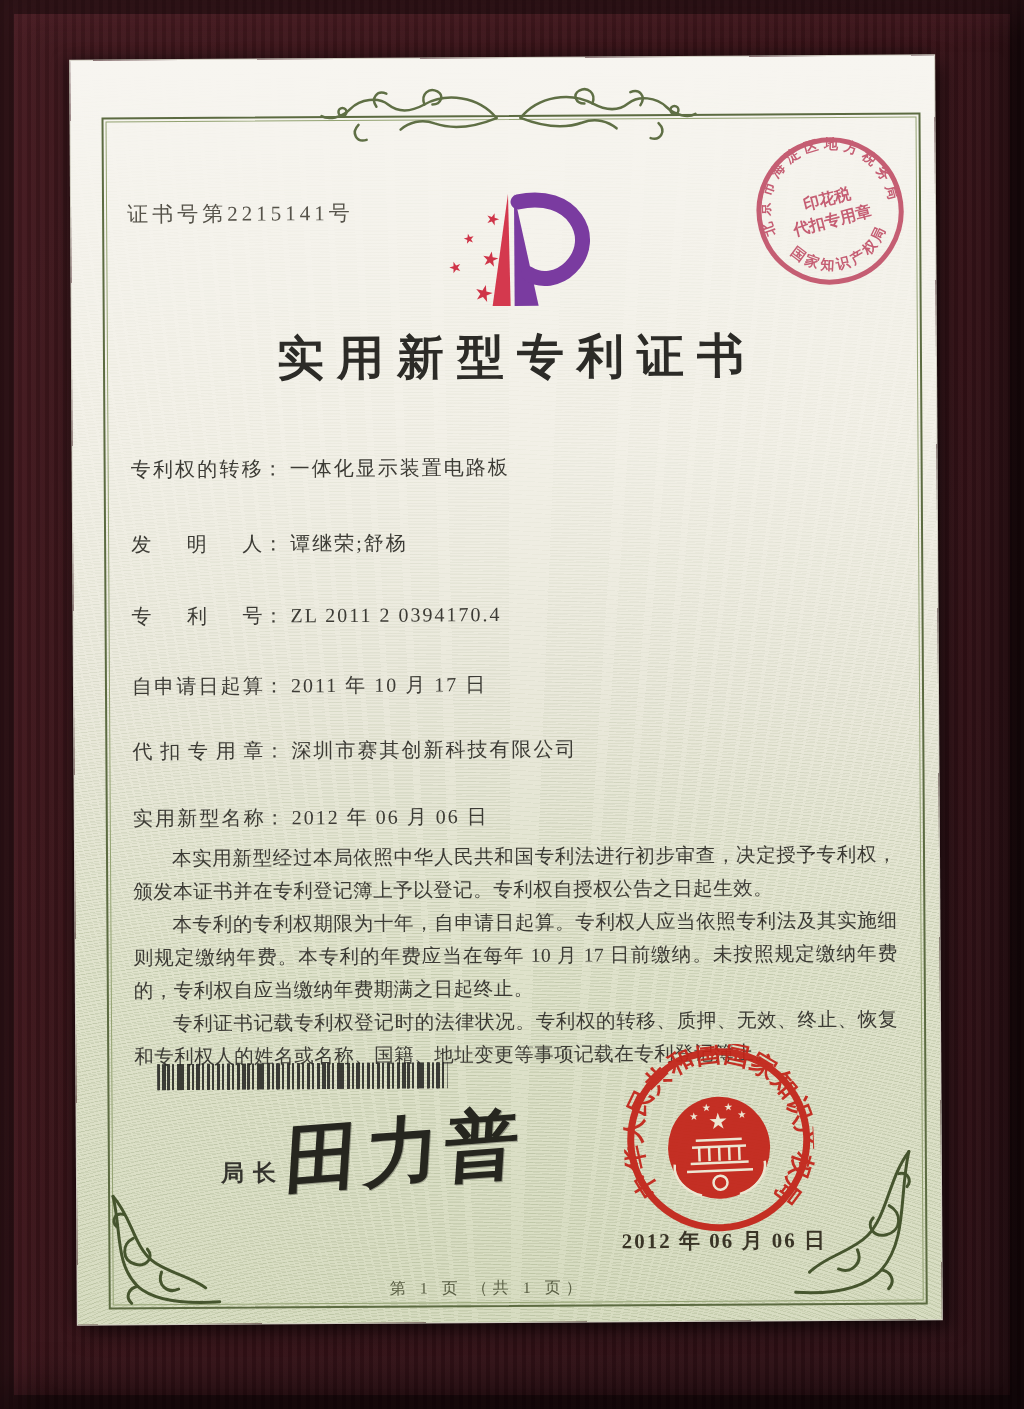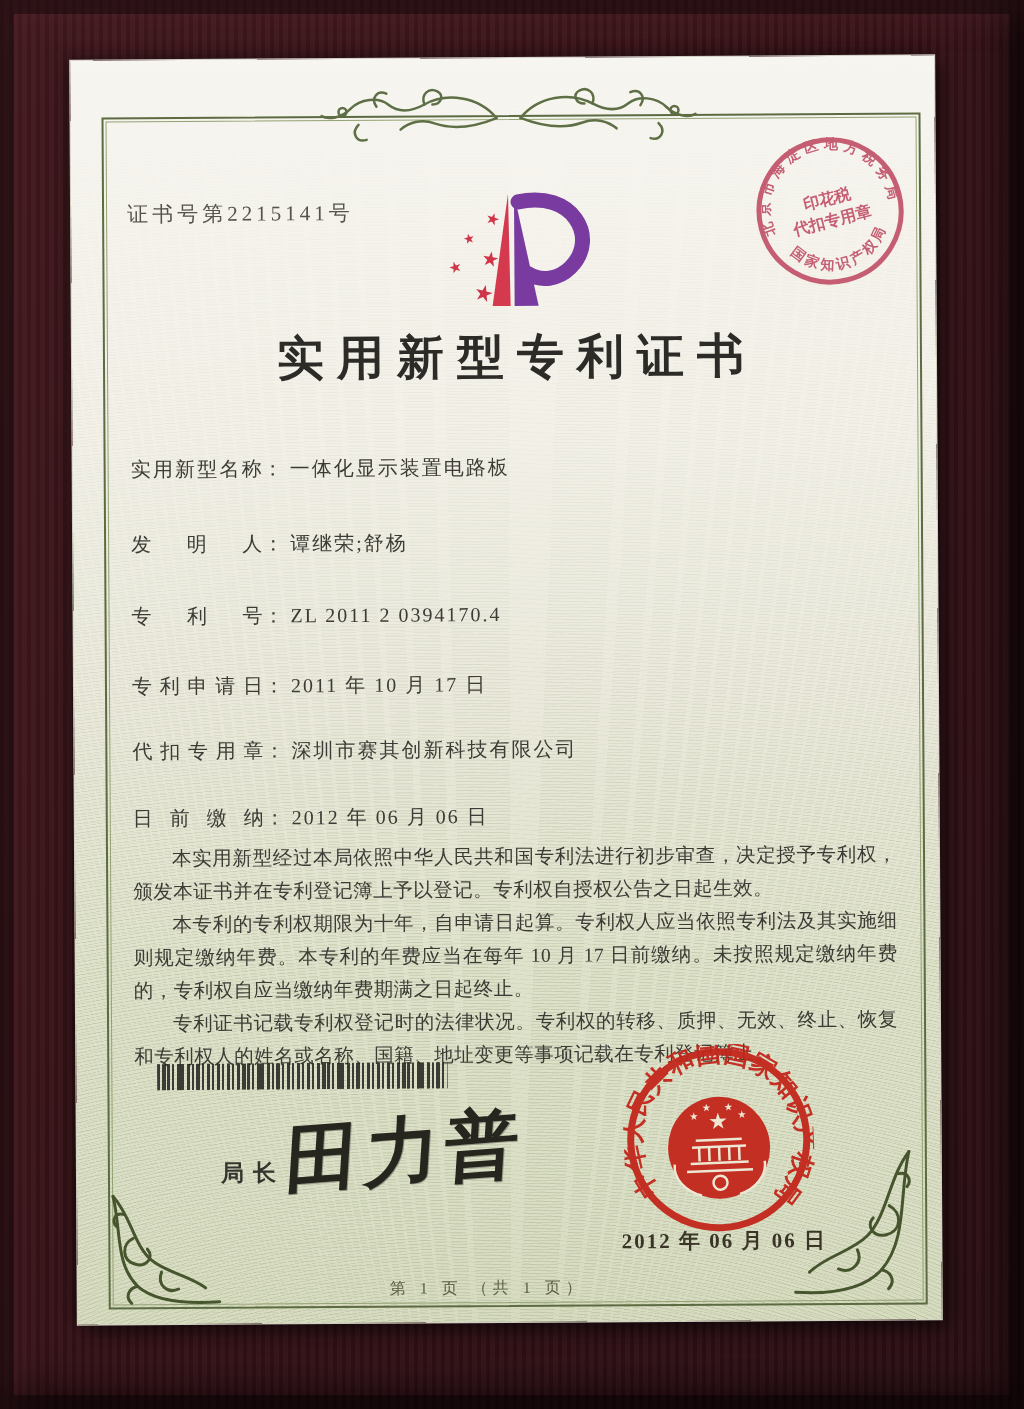--- a/index.html
+++ b/index.html
@@ -177,36 +177,36 @@
     <text font-size="14" fill="#bf4a63" font-weight="bold">
       <textPath href="#taxBottom" startOffset="6" textLength="116" lengthAdjust="spacing">国家知识产权局</textPath>
     </text>
     <text x="75" y="68" text-anchor="middle" font-size="16" fill="#bf4a63" font-weight="bold">印花税</text>
     <text x="75" y="90" text-anchor="middle" font-size="16" fill="#bf4a63" font-weight="bold">代扣专用章</text>
   </svg>
 
   <div class="doc-title">实用新型专利证书</div>
 
   <div class="field-row" style="top:396px;">
-    <span class="flabel">实用新型名称</span><span class="fcolon">：</span><span class="fvalue">一体化显示装置电路板</span>
+    <span class="flabel">专利权的转移</span><span class="fcolon">：</span><span class="fvalue">一体化显示装置电路板</span>
   </div>
   <div class="field-row" style="top:471px;">
     <span class="flabel">发明人</span><span class="fcolon">：</span><span class="fvalue">谭继荣;舒杨</span>
   </div>
   <div class="field-row" style="top:543px;">
     <span class="flabel">专利号</span><span class="fcolon">：</span><span class="fvalue">ZL 2011 2 0394170.4</span>
   </div>
   <div class="field-row" style="top:613px;">
-    <span class="flabel">专利申请日</span><span class="fcolon">：</span><span class="fvalue">2011 年 10 月 17 日</span>
+    <span class="flabel">自申请日起算</span><span class="fcolon">：</span><span class="fvalue">2011 年 10 月 17 日</span>
   </div>
   <div class="field-row" style="top:678px;">
     <span class="flabel">代扣专用章</span><span class="fcolon">：</span><span class="fvalue">深圳市赛其创新科技有限公司</span>
   </div>
   <div class="field-row" style="top:745px;">
-    <span class="flabel">日前缴纳</span><span class="fcolon">：</span><span class="fvalue">2012 年 06 月 06 日</span>
+    <span class="flabel">实用新型名称</span><span class="fcolon">：</span><span class="fvalue">2012 年 06 月 06 日</span>
   </div>
 
   <div class="body-text">
     <p>本实用新型经过本局依照中华人民共和国专利法进行初步审查，决定授予专利权，颁发本证书并在专利登记簿上予以登记。专利权自授权公告之日起生效。</p>
     <p>本专利的专利权期限为十年，自申请日起算。专利权人应当依照专利法及其实施细则规定缴纳年费。本专利的年费应当在每年 10 月 17 日前缴纳。未按照规定缴纳年费的，专利权自应当缴纳年费期满之日起终止。</p>
     <p>专利证书记载专利权登记时的法律状况。专利权的转移、质押、无效、终止、恢复和专利权人的姓名或名称、国籍、地址变更等事项记载在专利登记簿上。</p>
   </div>
 
   <div class="barcode"></div>
 

